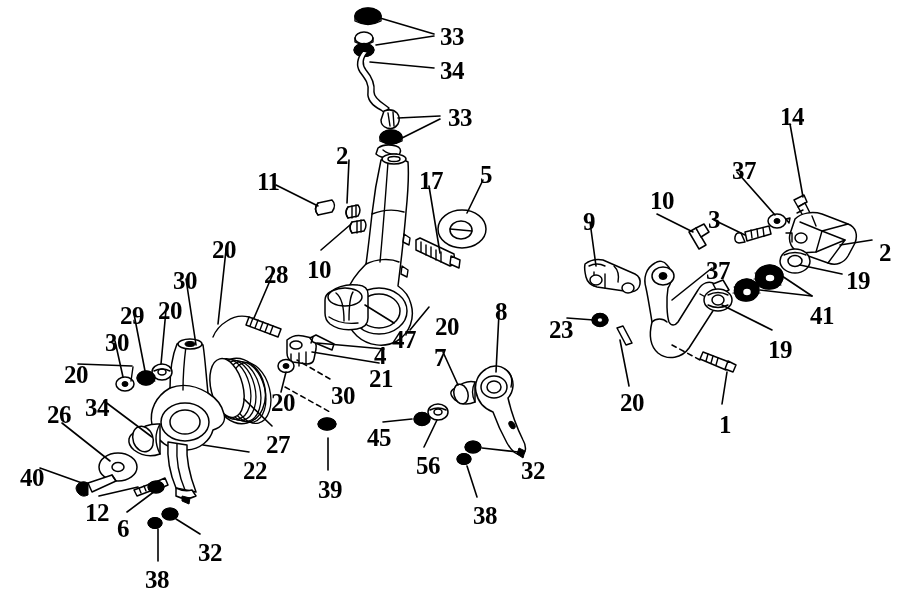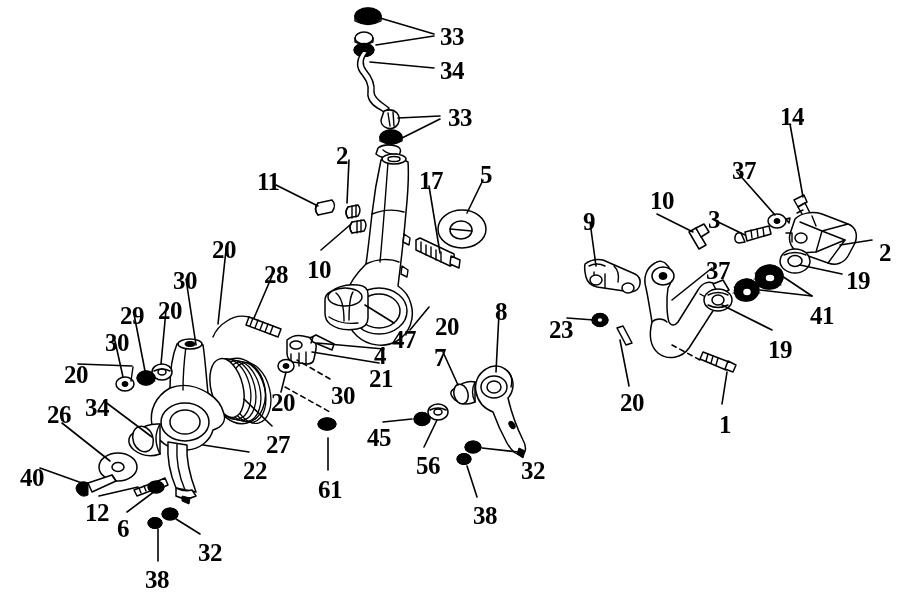--- a/index.html
+++ b/index.html
@@ -521,20 +521,20 @@
   <div class="callout-label" style="left:620px;top:390px">20</div>
   <div class="callout-label" style="left:719px;top:412px">1</div>
   <div class="callout-label" style="left:85px;top:395px">34</div>
   <div class="callout-label" style="left:266px;top:432px">27</div>
   <div class="callout-label" style="left:47px;top:402px">26</div>
   <div class="callout-label" style="left:367px;top:425px">45</div>
   <div class="callout-label" style="left:416px;top:453px">56</div>
   <div class="callout-label" style="left:243px;top:458px">22</div>
   <div class="callout-label" style="left:20px;top:465px">40</div>
   <div class="callout-label" style="left:521px;top:458px">32</div>
-  <div class="callout-label" style="left:318px;top:477px">61</div>
+  <div class="callout-label" style="left:318px;top:477px">39</div>
   <div class="callout-label" style="left:85px;top:500px">12</div>
   <div class="callout-label" style="left:117px;top:516px">6</div>
   <div class="callout-label" style="left:473px;top:503px">38</div>
   <div class="callout-label" style="left:198px;top:540px">32</div>
   <div class="callout-label" style="left:145px;top:567px">38</div>
 
 </div>
 
 </body></html>

